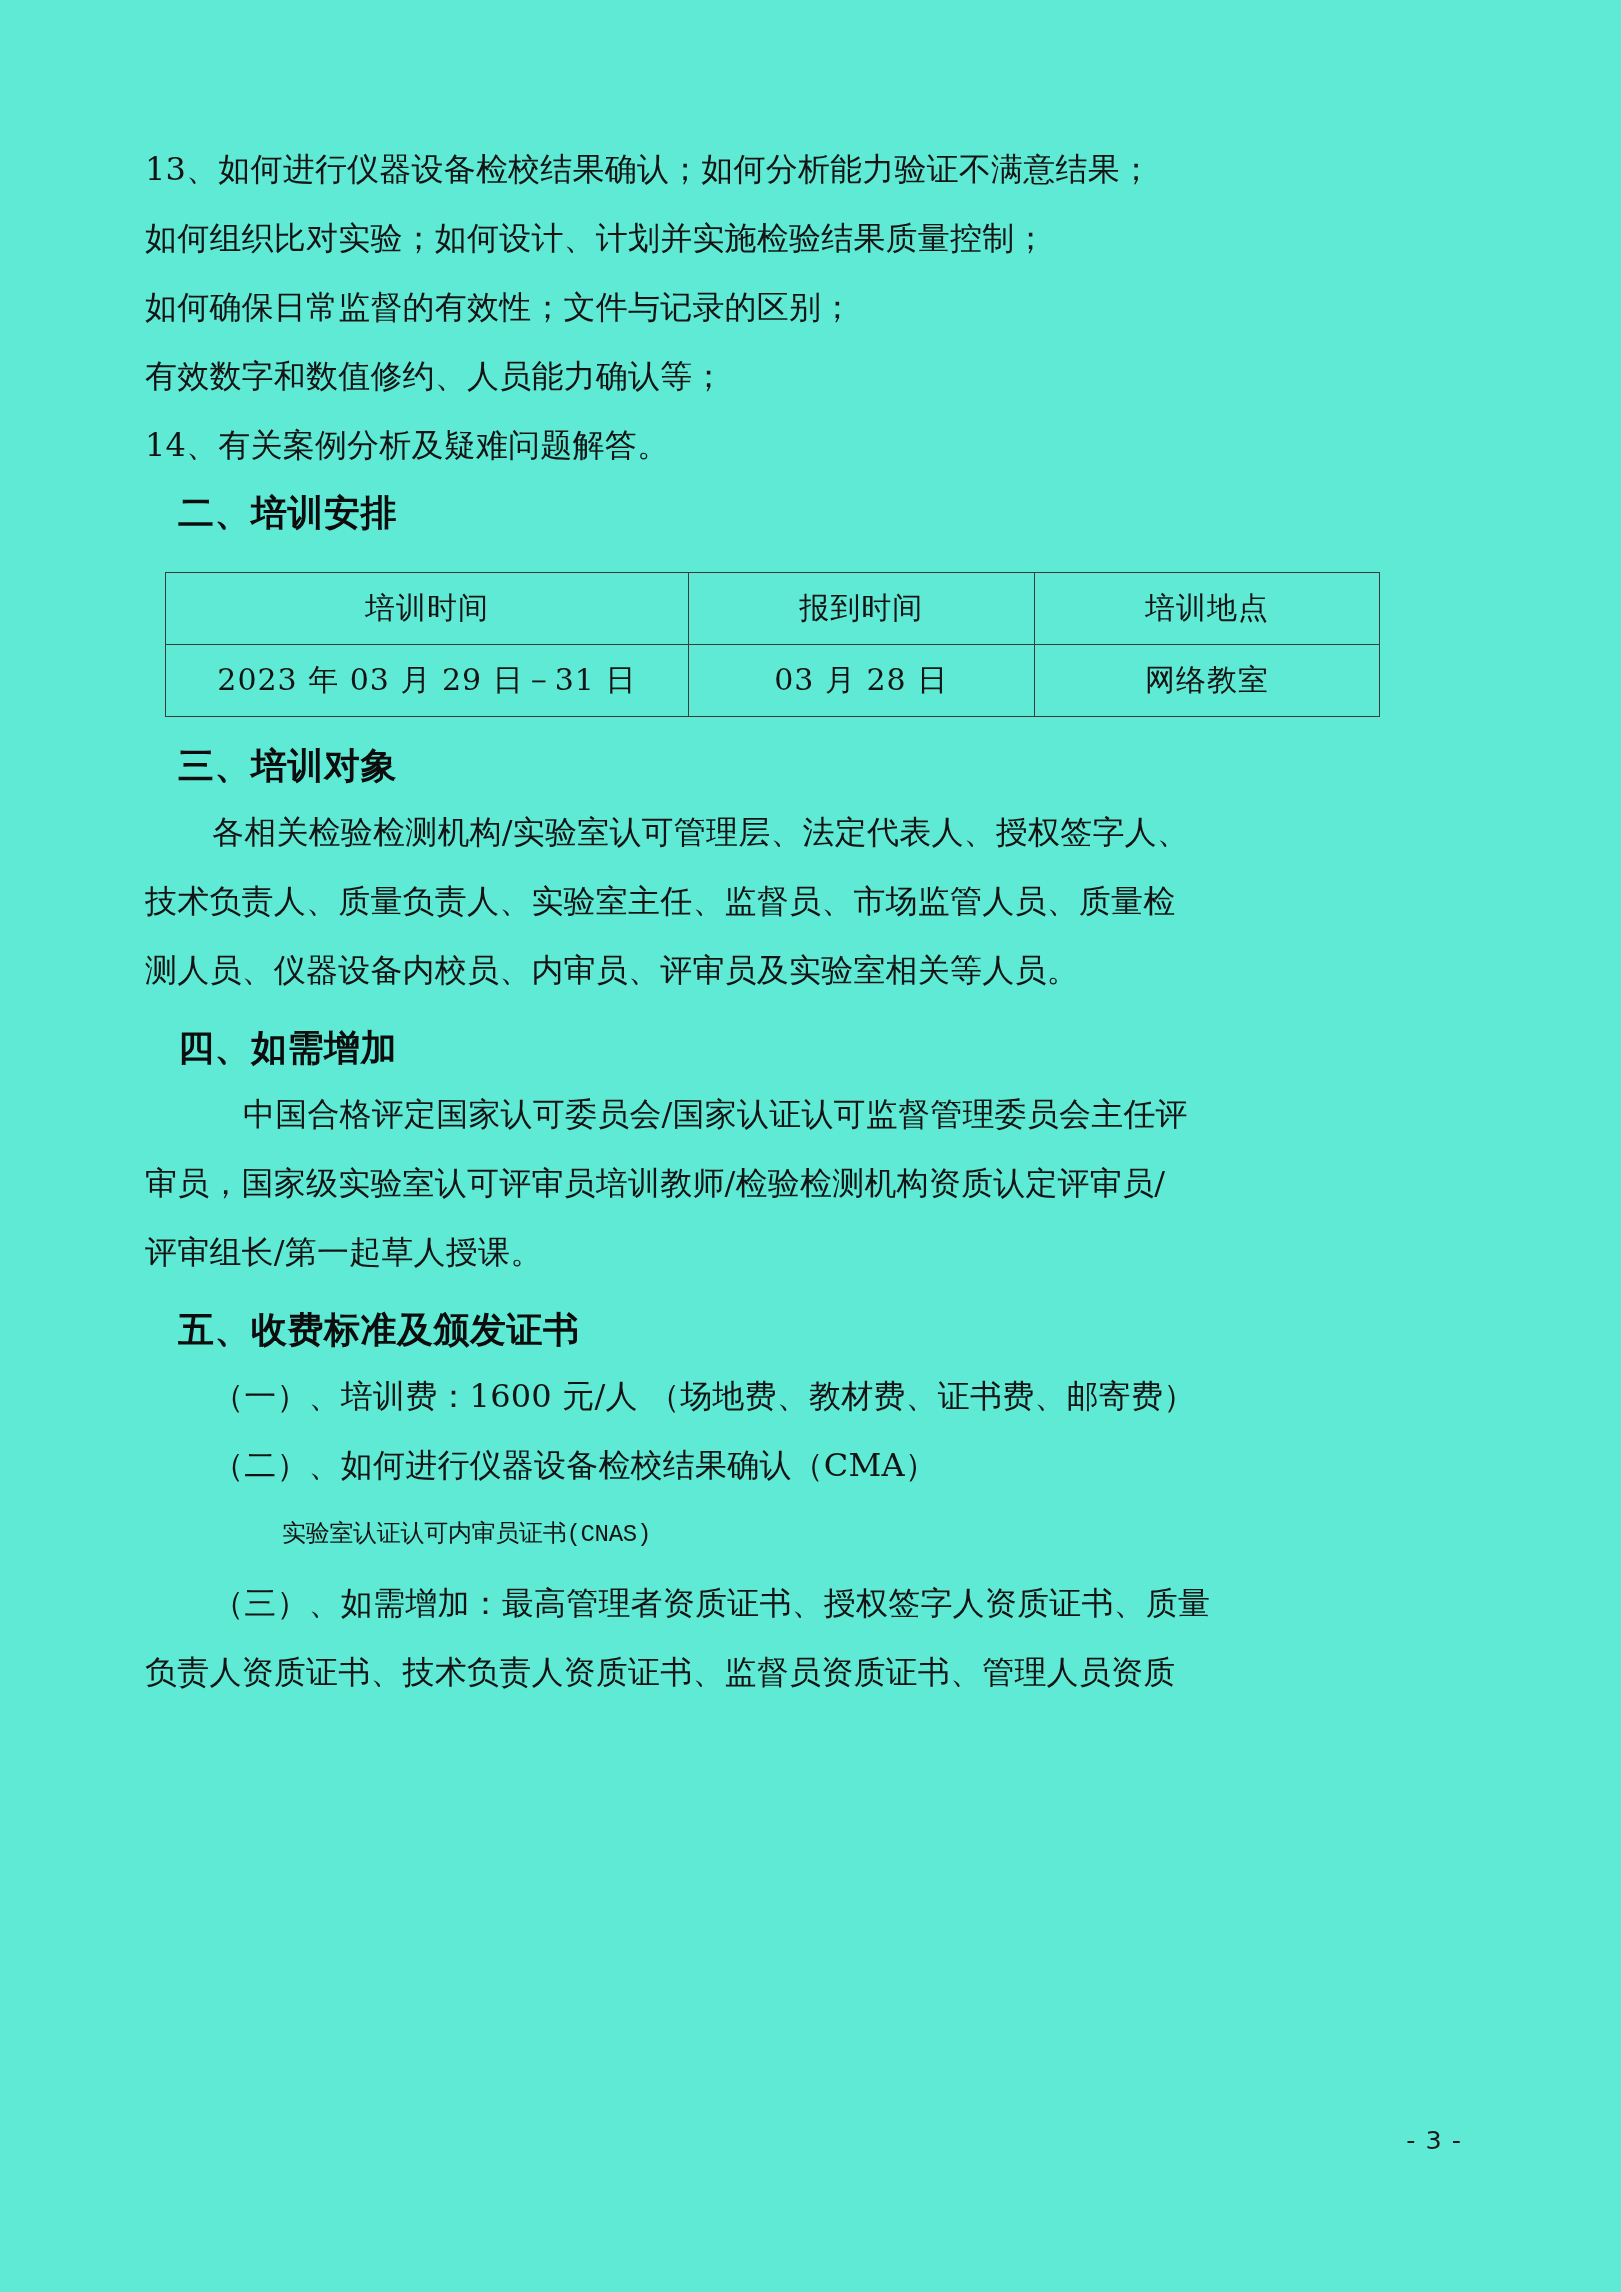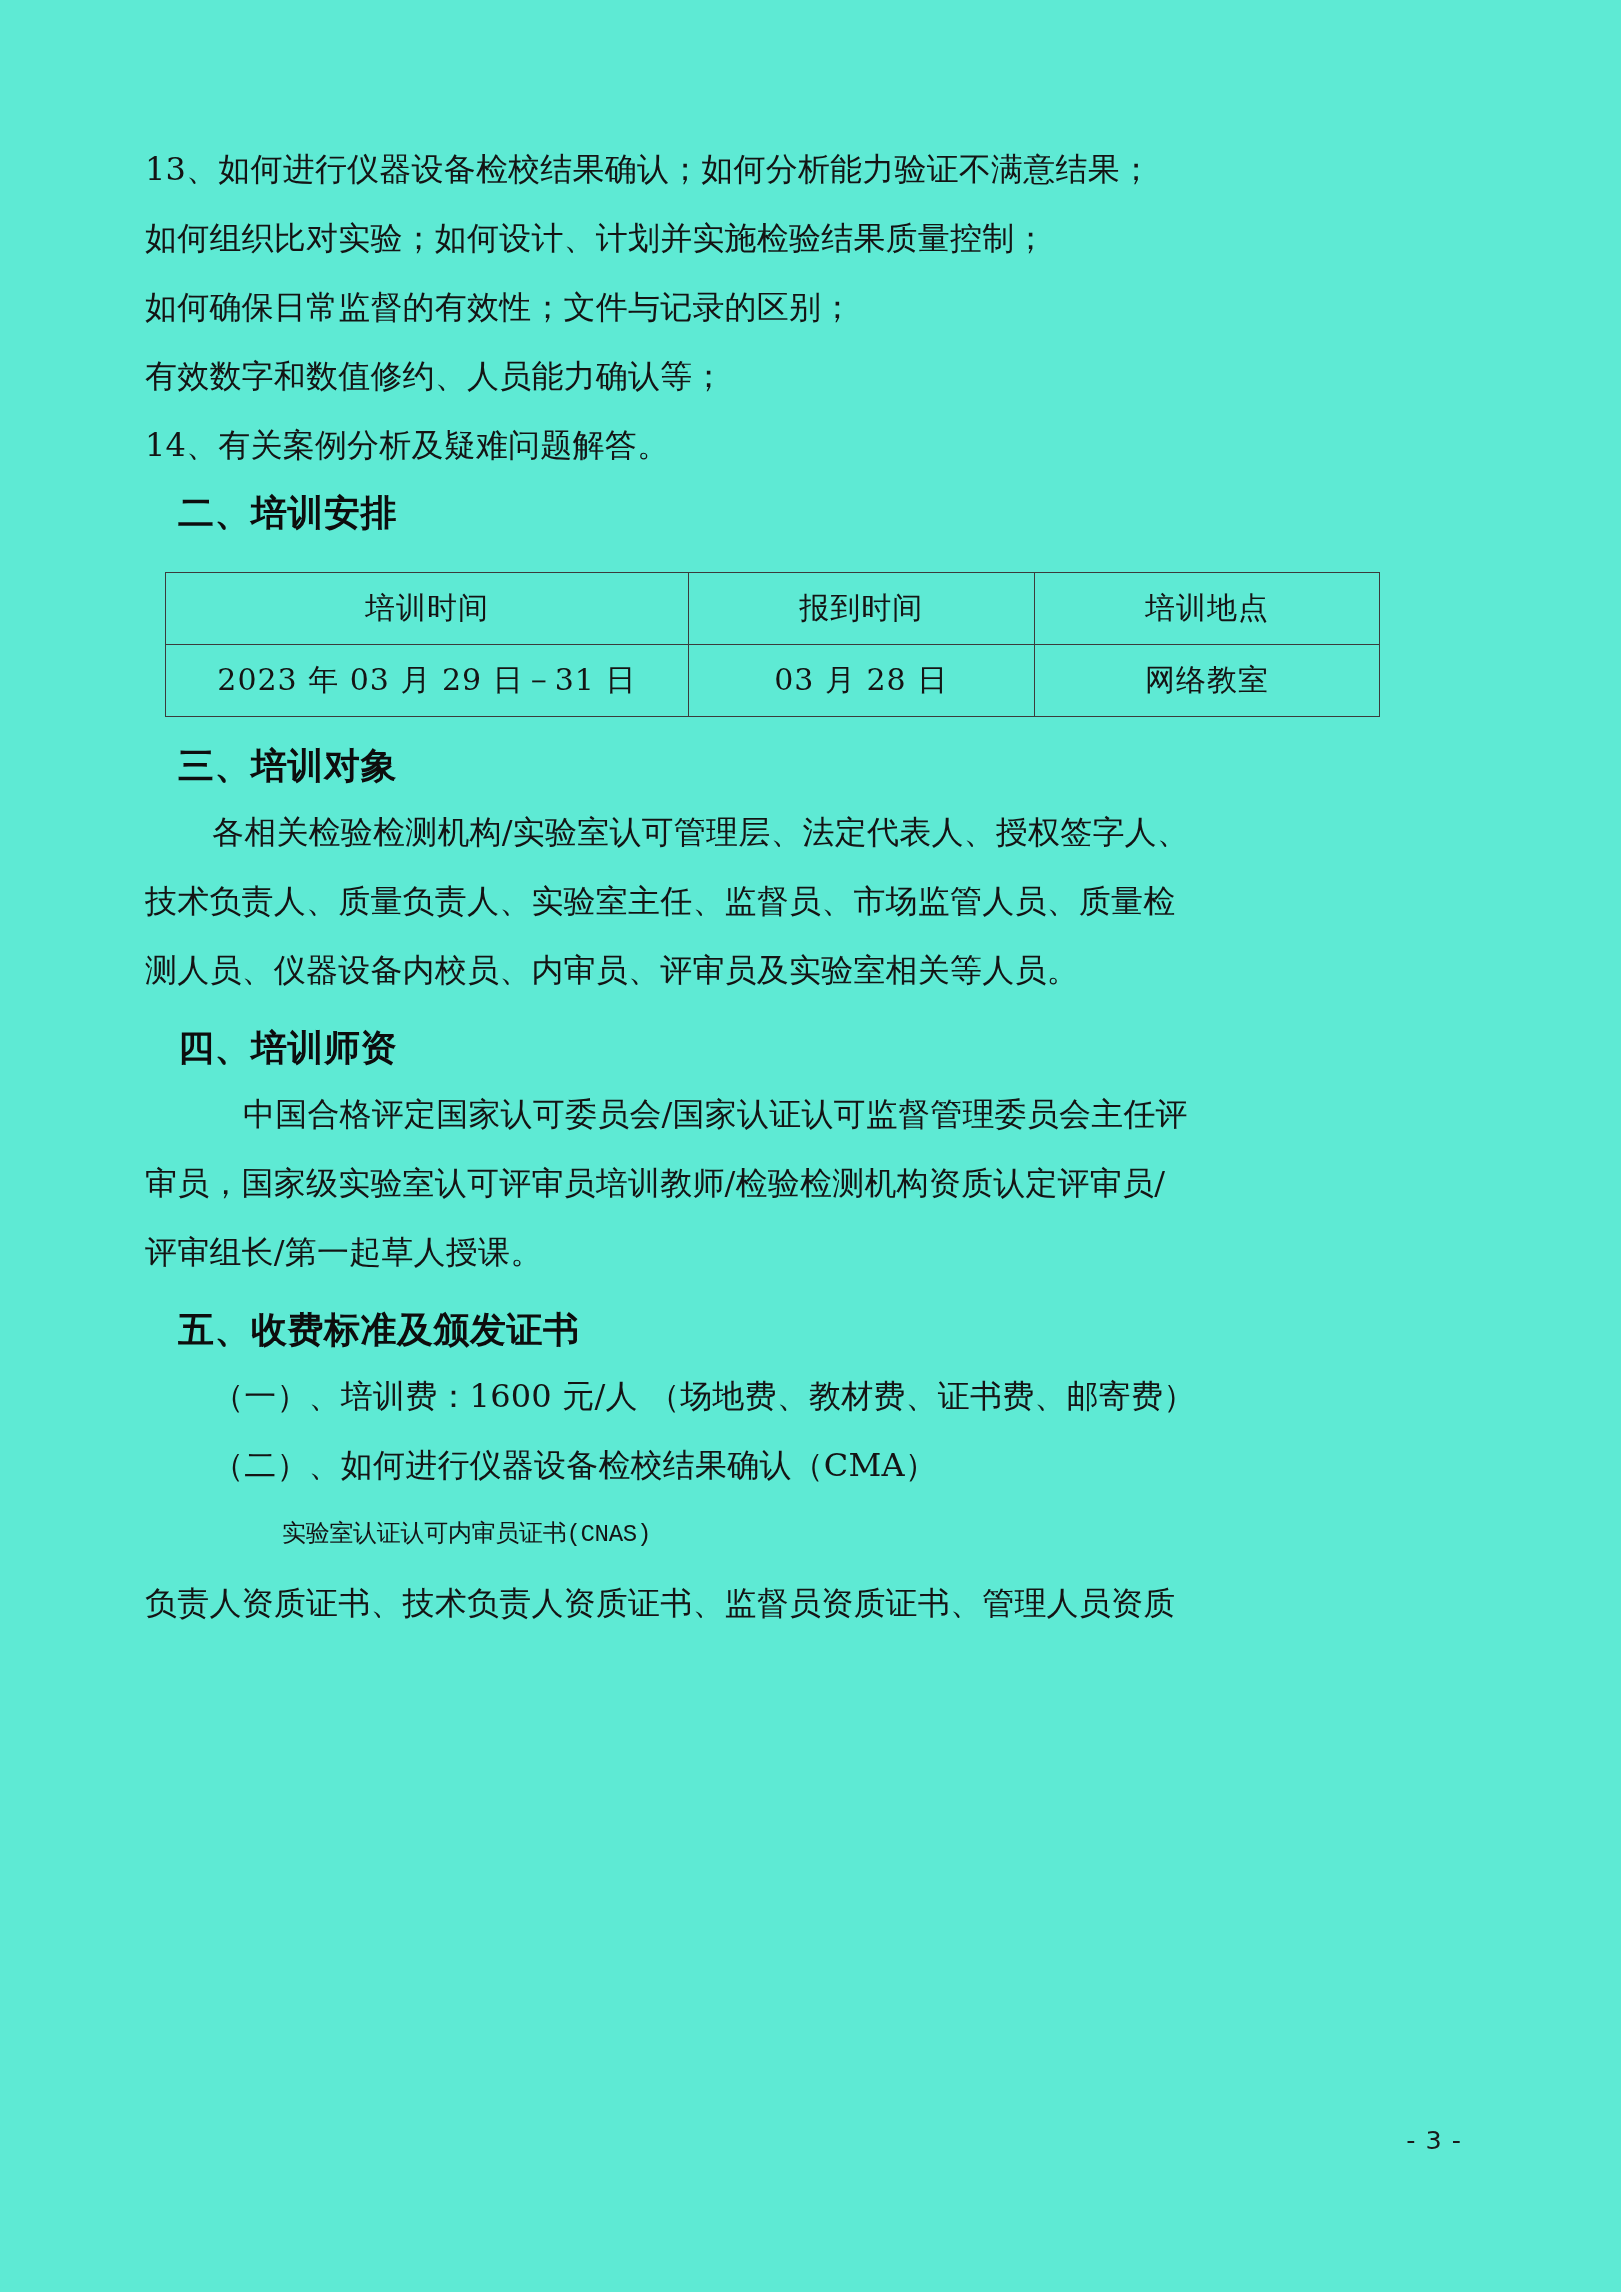--- a/index.html
+++ b/index.html
@@ -129,28 +129,29 @@
           </tr>
         </tbody>
       </table>
     </div>
 
     <h2 class="heading">三、培训对象</h2>
     <p class="para indent2">各相关检验检测机构/实验室认可管理层、法定代表人、授权签字人、</p>
     <p class="para">技术负责人、质量负责人、实验室主任、监督员、市场监管人员、质量检</p>
     <p class="para">测人员、仪器设备内校员、内审员、评审员及实验室相关等人员。</p>
 
-    <h2 class="heading heading-gap-top">四、培训师资</h2>
+    <h2 class="heading heading-gap-top">四、如需增加</h2>
     <p class="para indent3">中国合格评定国家认可委员会/国家认证认可监督管理委员会主任评</p>
     <p class="para">审员，国家级实验室认可评审员培训教师/检验检测机构资质认定评审员/</p>
     <p class="para">评审组长/第一起草人授课。</p>
 
     <h2 class="heading heading-gap-top">五、收费标准及颁发证书</h2>
     <p class="para indent2">（一）、培训费：1600 元/人 （场地费、教材费、证书费、邮寄费）</p>
     <p class="para indent2">（二）、如何进行仪器设备检校结果确认（CMA）</p>
     <p class="para indent4 hei">实验室认证认可内审员证书(CNAS)</p>
+    <p class="para indent2">（三）、如需增加：最高管理者资质证书、授权签字人资质证书、质量</p>
     <p class="para">负责人资质证书、技术负责人资质证书、监督员资质证书、管理人员资质</p>
 
   </div>
 
   <div class="page-number">- 3 -</div>
 </div>
 
 
 </body></html>

